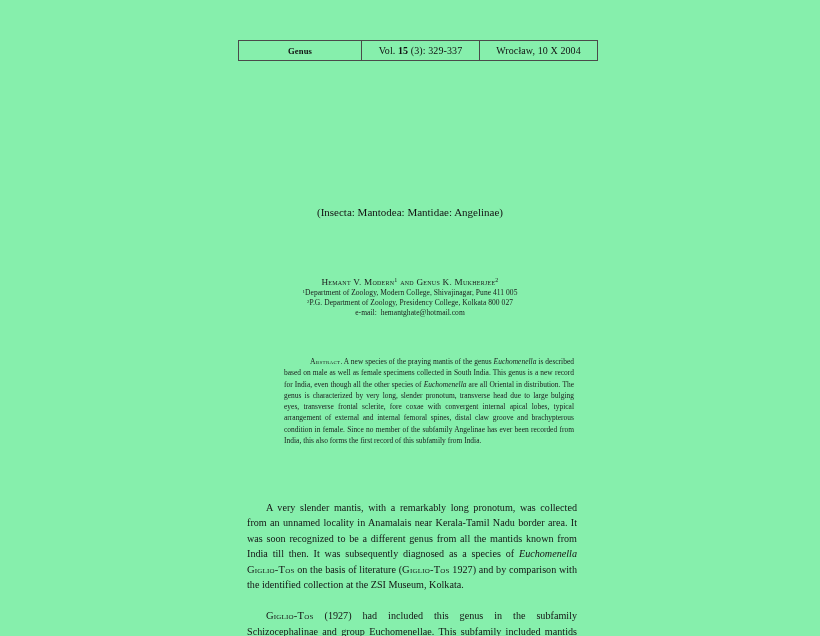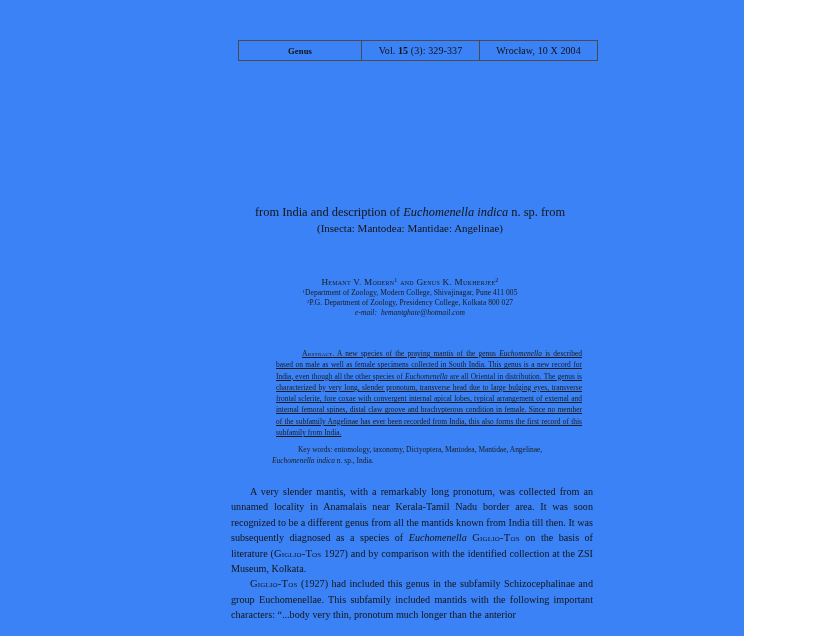--- a/index.html
+++ b/index.html
@@ -11,23 +11,23 @@
     width: 820px;
     height: 636px;
     overflow: hidden;
     font-family: "Liberation Serif", serif;
     color: #1a1a1a;
     -webkit-font-smoothing: antialiased;
   }
 
   .page {
     position: relative;
-    width: 744px;
+    width: 820px;
     height: 636px;
-    background: #3b82f6;
+    background: #86efac;
   }
 
   
   .journal-header {
     position: absolute;
     left: 238px;
     top: 40px;
     width: 344px;
     border-collapse: collapse;
     table-layout: fixed;
@@ -94,42 +94,41 @@
   .author-names .nm { font-size: 1.0em; }
   .affil {
     font-size: 7.5px;
     line-height: 9.6px;
     letter-spacing: 0.05px;
   }
   .email {
     font-size: 7.5px;
     line-height: 9.6px;
     letter-spacing: 0.05px;
-    font-style: italic;
   }
   sup {
     font-size: 0.66em;
     vertical-align: 0.42em;
     line-height: 0;
   }
 
   
   .abstract {
     position: absolute;
     left: 272px;
     top: 344px;
     width: 314px;
     font-size: 7.45px;
     line-height: 11.3px;
     text-align: justify;
     text-justify: inter-word;
     color: #1b1b1b;
     letter-spacing: 0.02px;
   }
-  .abstract p { margin: 4px; text-indent: 26px; text-decoration: underline; }
+  .abstract p { margin: 12px; text-indent: 26px; }
   .abstract .lead {
     font-variant: small-caps;
     font-size: 1.03em;
     letter-spacing: 0.3px;
   }
 
   .keywords {
     position: absolute;
     left: 272px;
     top: 444px;
@@ -148,57 +147,53 @@
     top: 484px;
     width: 362px;
     font-size: 10.15px;
     line-height: 15.4px;
     text-align: justify;
     text-justify: inter-word;
     color: #141414;
     letter-spacing: 0.01px;
   }
   .body-text p {
-    margin: 0;
+    margin: 16px;
     text-indent: 19px;
   }
 </style>
 </head>
 <body>
 
 <div class="page">
 
   <table class="journal-header">
     <tbody>
         <tr>
       <td class="cell-journal">Genus</td>
       <td class="cell-volume"><span>Vol. </span><span class="vol-num">15</span><span> (3): 329-337</span></td>
       <td class="cell-place">Wrocław, 10 X 2004</td>
     </tr>
   </tbody>
     </table>
 
   <div class="title-block">
-    <div class="title-line"><span>from India and description of </span><span class="ital">Euchomenella indica</span><span> n. sp. from</span></div>
     <div class="title-line title-sub">(Insecta: Mantodea: Mantidae: Angelinae)</div>
   </div>
 
   <div class="authors">
     <div class="author-names"><span class="nm">Hemant V. Modern</span><sup>1</sup><span> and </span><span class="nm">Genus  K. Mukherjee</span><sup>2</sup></div>
     <div class="affil"><sup>1</sup><span>Department of Zoology, Modern College, Shivajinagar, Pune 411 005</span></div>
     <div class="affil"><sup>2</sup><span>P.G. Department of Zoology, Presidency College, Kolkata 800 027</span></div>
     <div class="email"><span>e-mail:</span>&nbsp;&nbsp;<span>hemantghate@hotmail.com</span></div>
   </div>
 
   <div class="abstract">
     <p><span class="lead">Abstract</span><span>. A new species of the praying mantis of the genus </span><span class="ital">Euchomenella</span><span> is described based on male as well as female specimens collected in South India. This genus is a new record for India, even though all the other species of </span><span class="ital">Euchomenella</span><span> are all Oriental in distribution. The genus is characterized by very long, slender pronotum, transverse head due to large bulging eyes, transverse frontal sclerite, fore coxae with convergent internal apical lobes, typical arrangement of external and internal femoral spines, distal claw groove and brachypterous condition in female. Since no member of the subfamily Angelinae has ever been recorded from India, this also forms the first record of this subfamily from India.</span></p>
   </div>
 
-  <div class="keywords">
-    <p><span>Key words:</span><span> entomology, taxonomy, Dictyoptera, Mantodea, Mantidae, Angelinae, </span><span class="ital">Euchomenella indica</span><span> n. sp.,  India.</span></p>
-  </div>
 
   <div class="body-text">
     <p><span>A very slender mantis, with a remarkably long pronotum, was collected from an unnamed locality in Anamalais near Kerala-Tamil Nadu border area. It was soon recognized to be a different genus from all the mantids known from India till then. It was subsequently diagnosed as a species of </span><span class="ital">Euchomenella</span><span> </span><span class="sc">Giglio-Tos</span><span> on the basis of literature (</span><span class="sc">Giglio-Tos</span><span> 1927) and by comparison with the identified collection at the ZSI Museum, Kolkata.</span></p>
     <p><span class="sc">Giglio-Tos</span><span> (1927) had included this genus in the subfamily Schizocephalinae and group Euchomenellae. This subfamily included mantids with the following important characters: “...body very thin, pronotum much longer than the anterior</span></p>
   </div>
 
 </div>
 
 </body></html>

